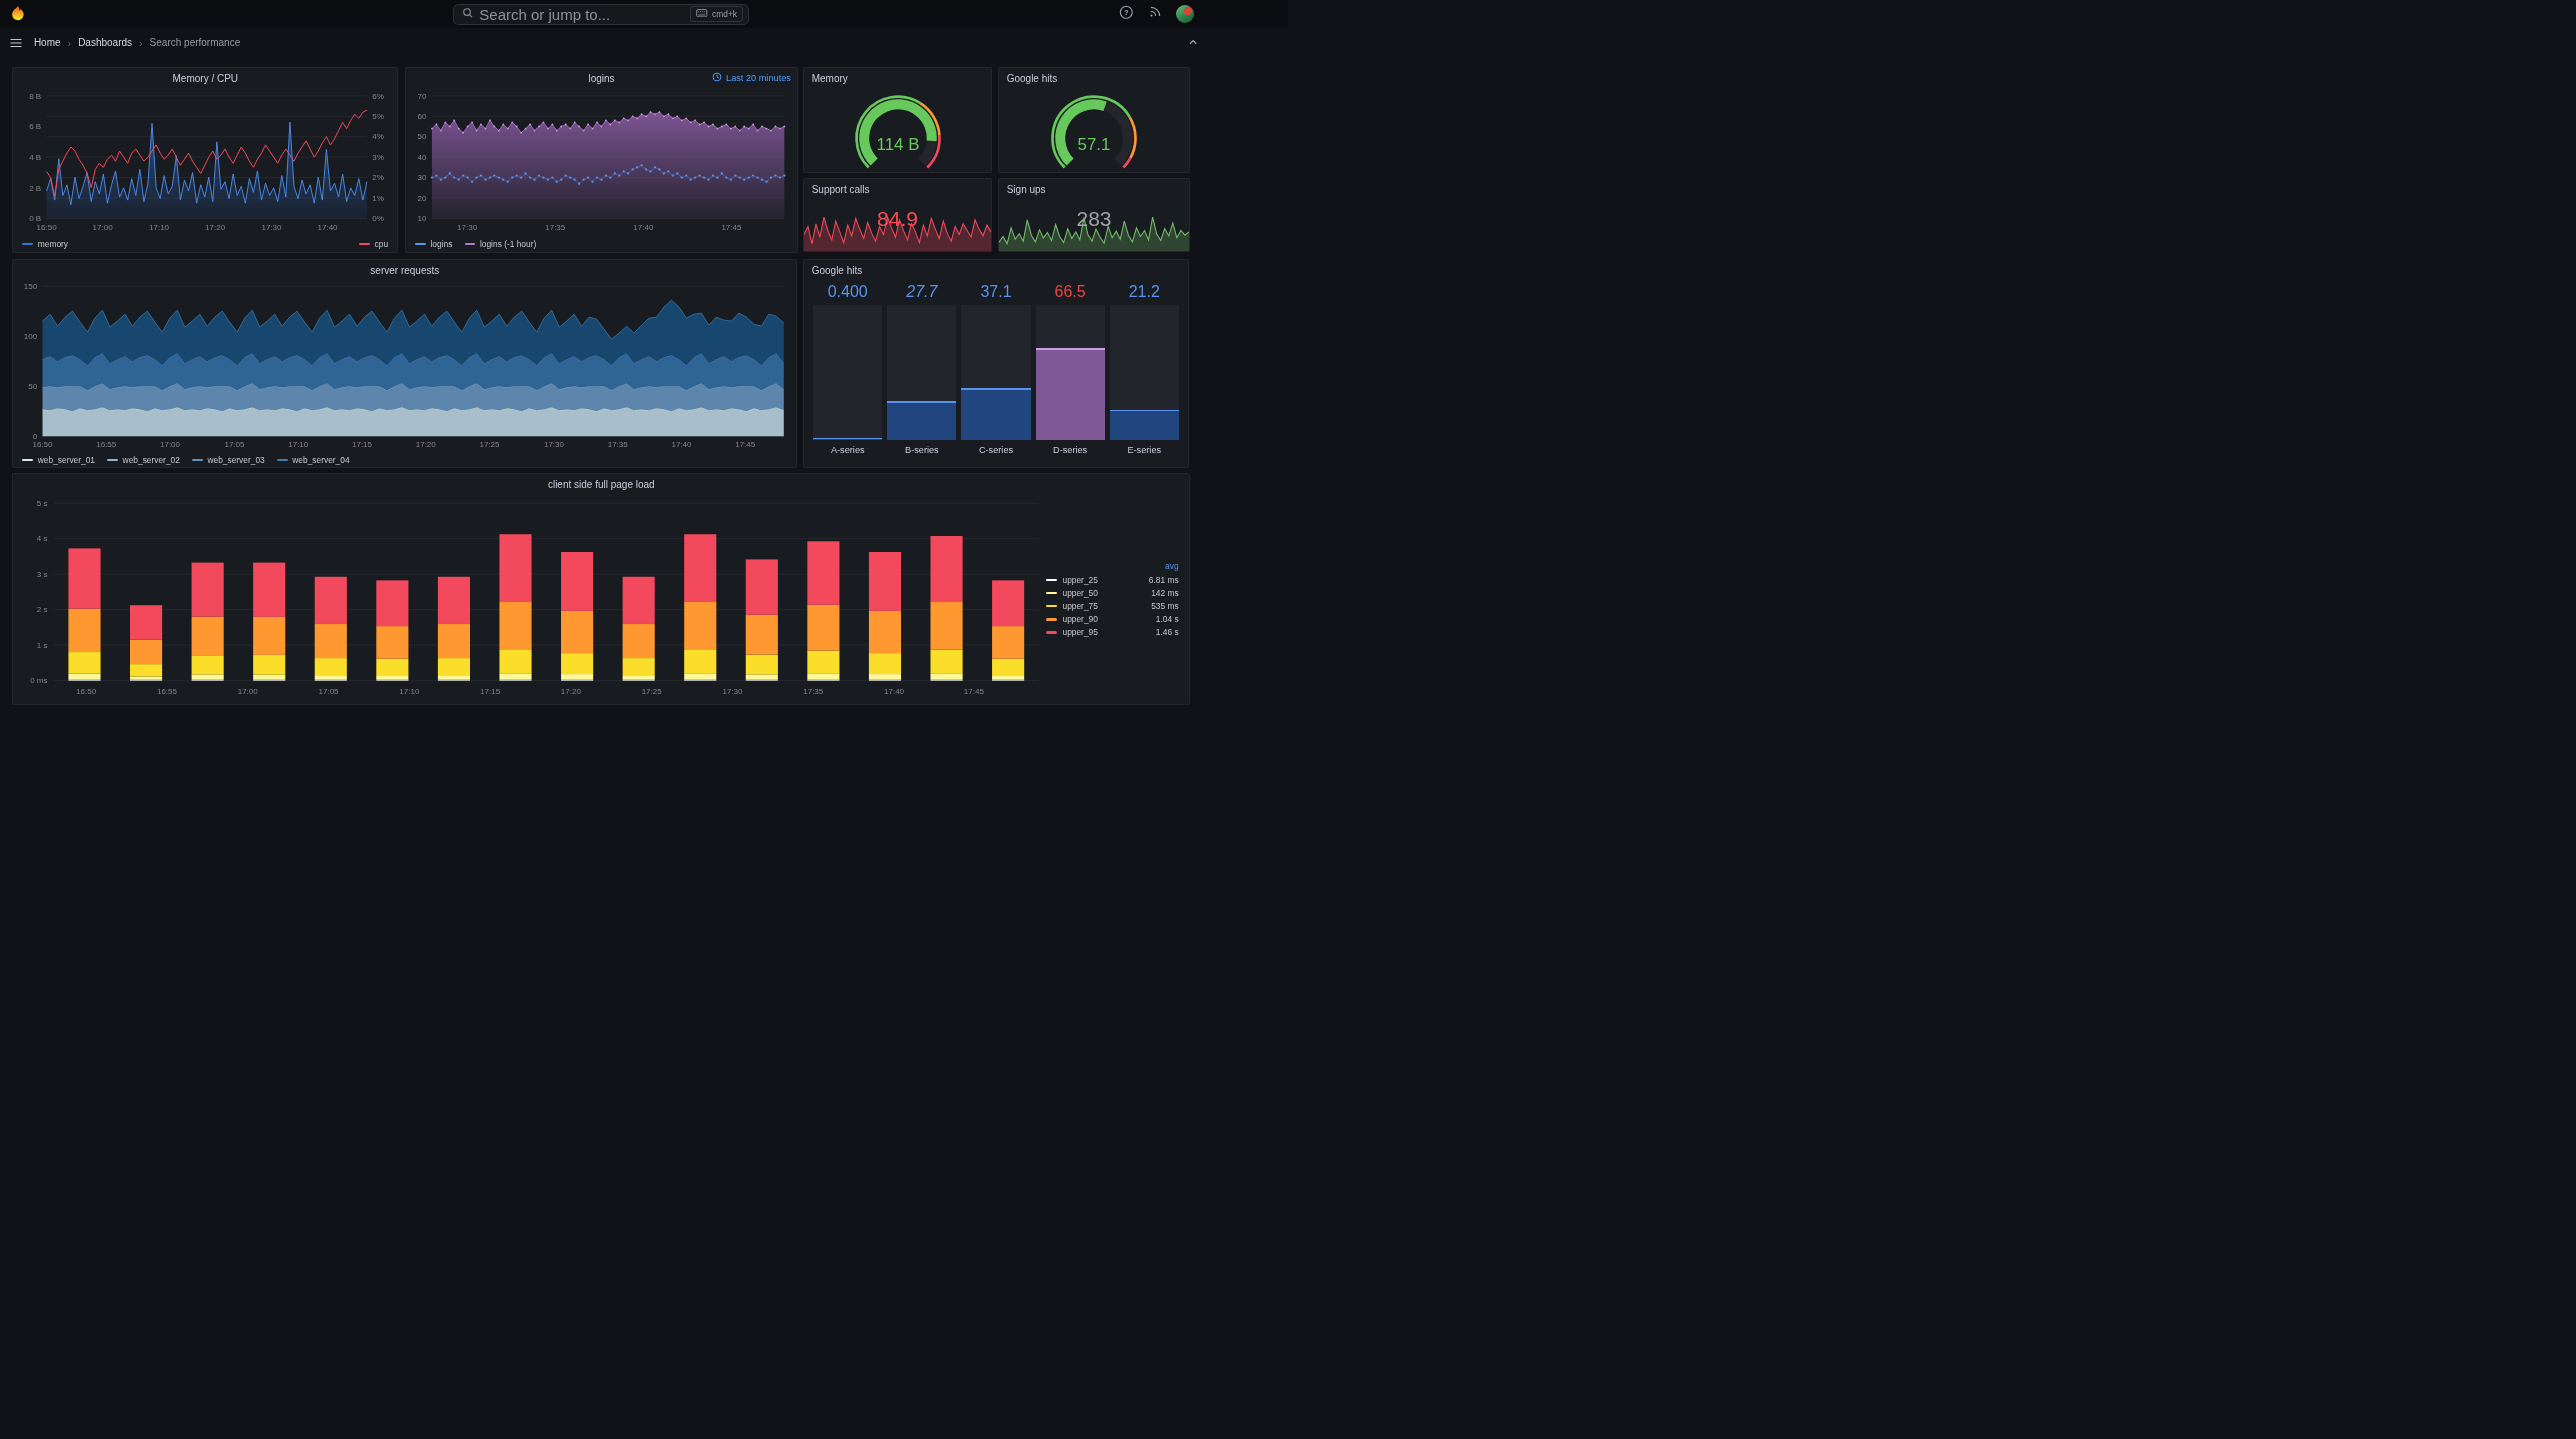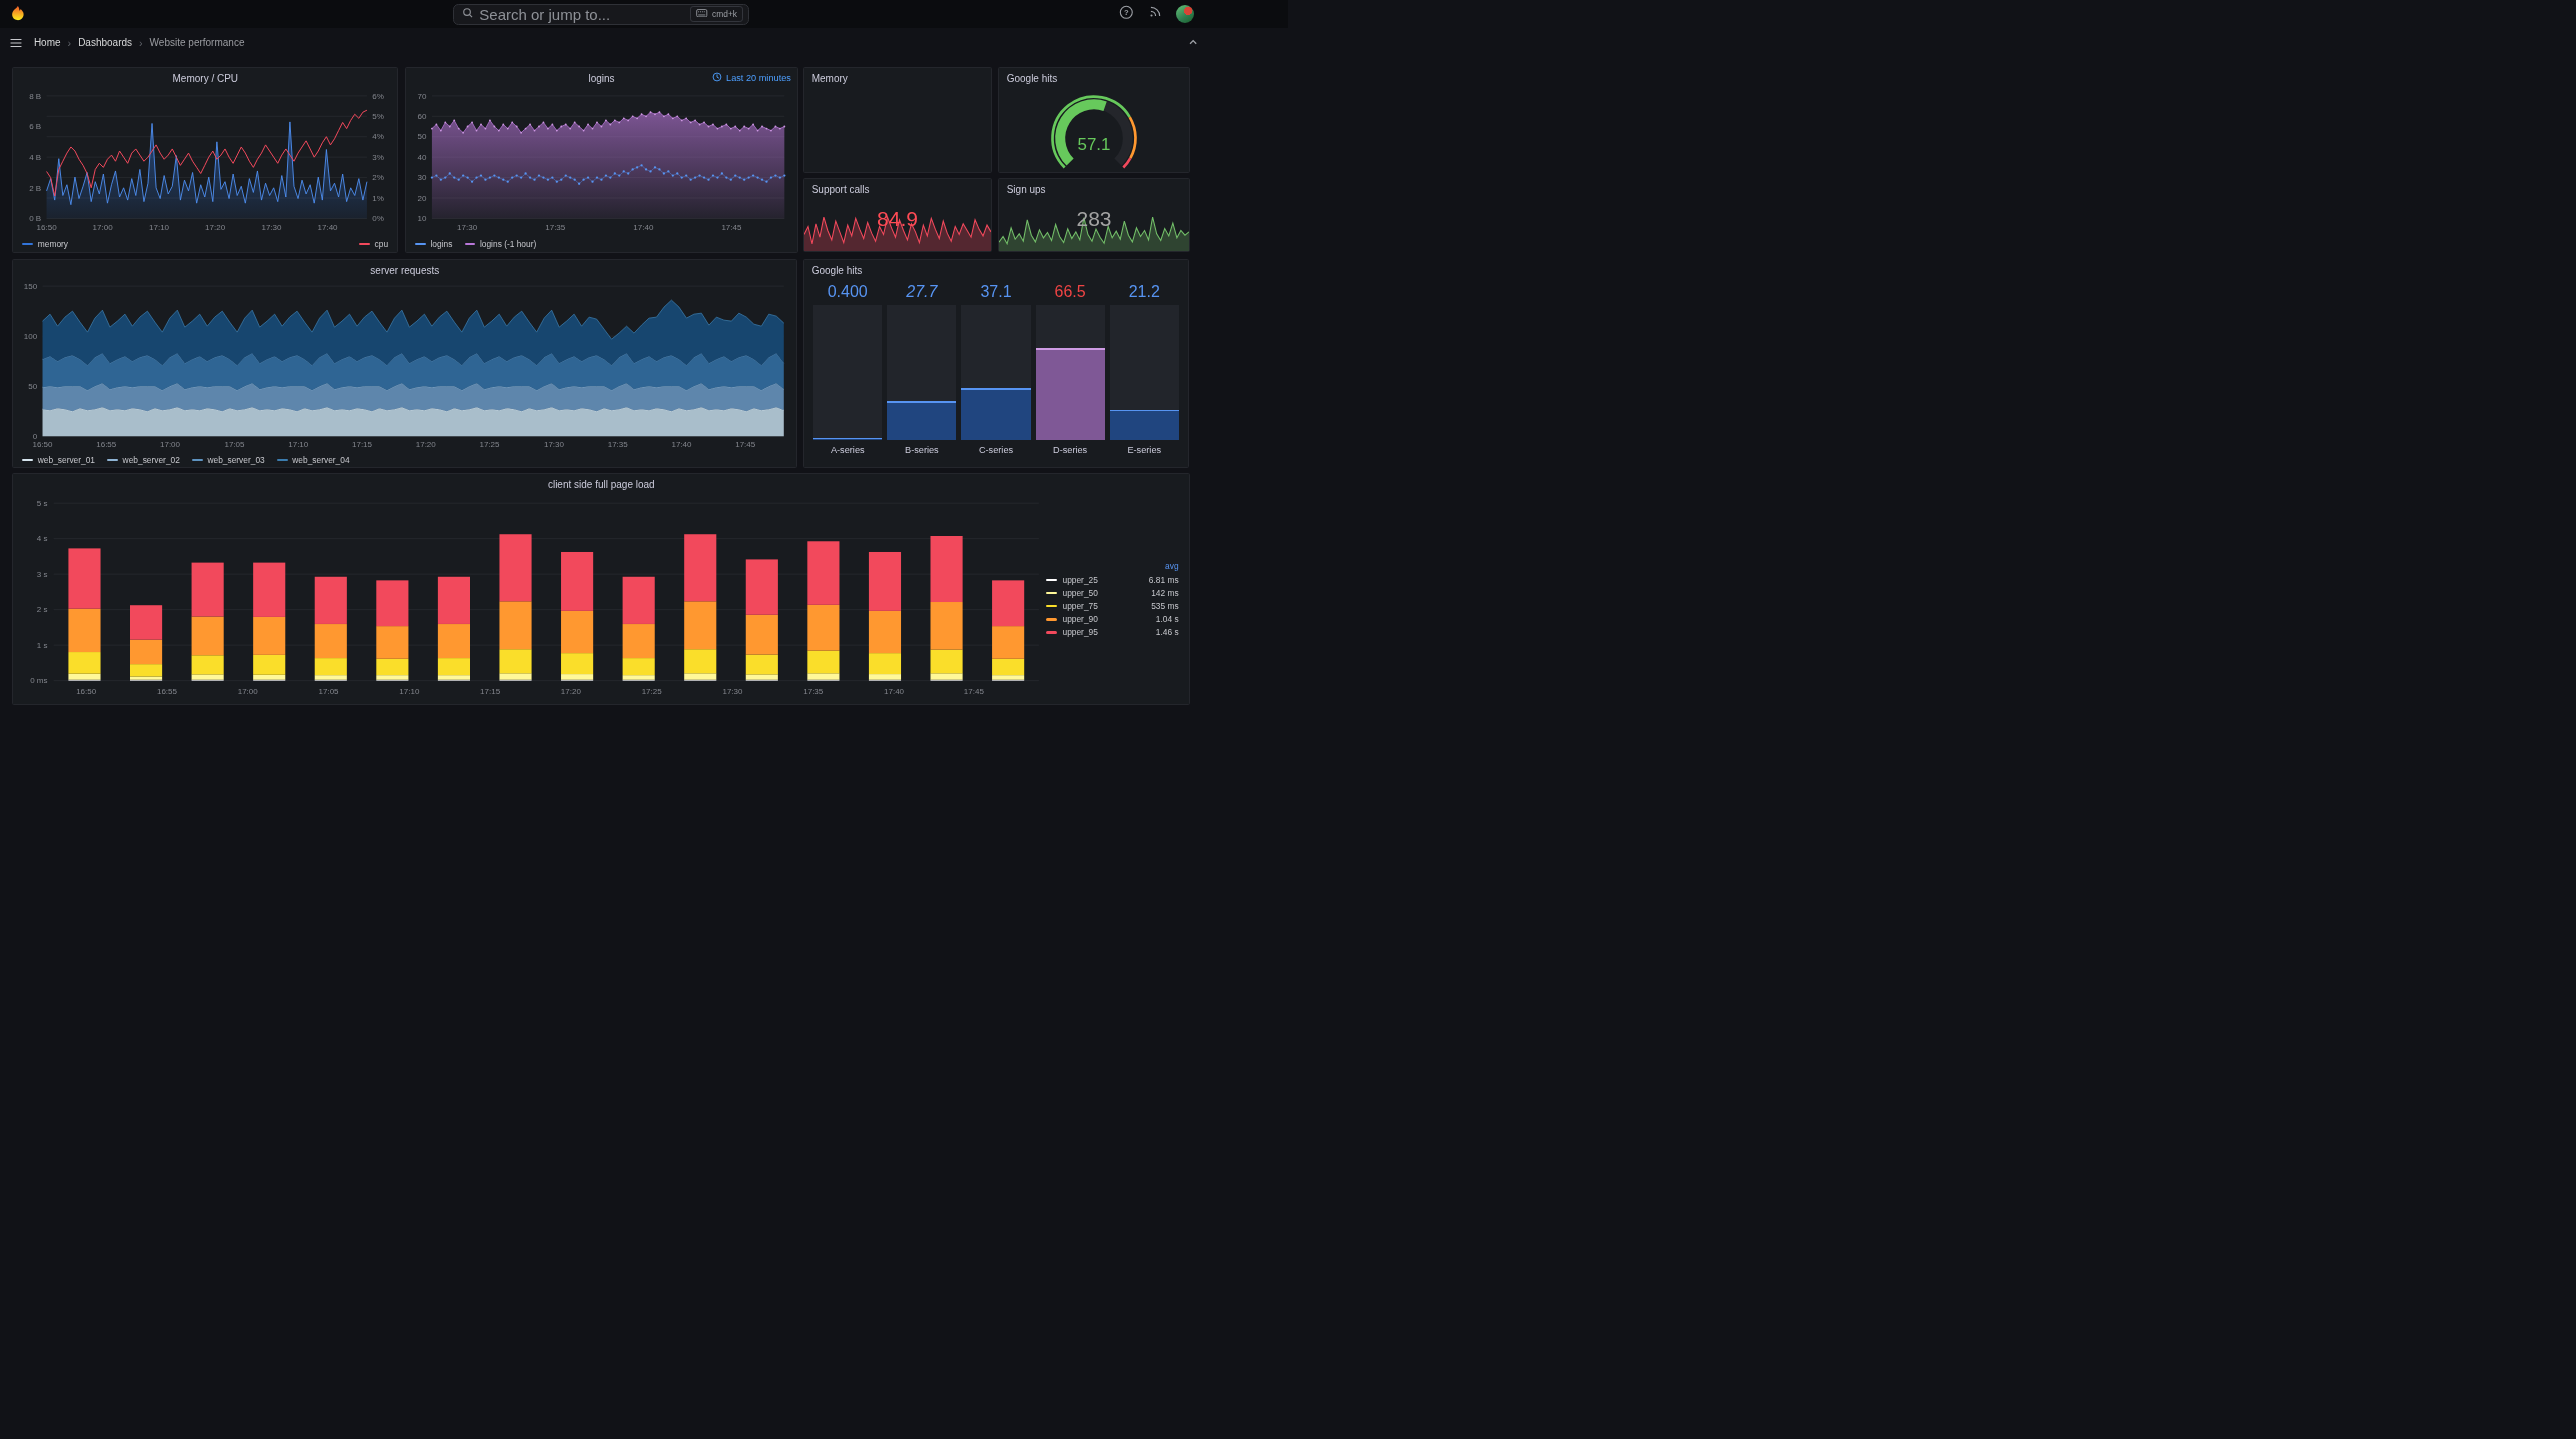--- a/index.html
+++ b/index.html
@@ -123,21 +123,21 @@
     <span style="display:flex;cursor:pointer">
       <svg width="14" height="14" viewBox="0 0 18 18" stroke="#c7c8cd" stroke-width="1.5">
           <path d="M2 4.5h14M2 9h14M2 13.5h14"></path>
         </svg>
     </span>
     <span class="crumb">
       <span class="lnk">Home</span>
       <span class="sep">›</span>
       <span class="lnk">Dashboards</span>
       <span class="sep">›</span>
-      <span class="cur">Website performance</span>
+      <span class="cur">Search performance</span>
     </span>
     <span class="crumb-up">
       <svg width="12.3" height="12.3" viewBox="0 0 16 16" fill="none" stroke="#9da0a6" stroke-width="1.8">
           <path d="M4 10l4-4 4 4"></path>
         </svg>
     </span>
   </div>
 </div>
 
 <div class="dashboard">
@@ -405,20 +405,30 @@
           <span class="sw" style="background: rgb(184, 119, 217);"></span>
           <span>logins (-1 hour)</span>
         </span>
       </div>
   </div>
 
   <div class="panel" style="left:803px;top:10px;width:189px;height:106px">
     <div class="panel-h left">
         <span class="pt">Memory</span>
       </div>
+    <div class="gauge-wrap">
+        <svg id="g1" width="146" height="83" viewBox="0 0 190 108">
+          <path d="M63.89 95.11A44 44 0 1 1 126.11 95.11" stroke="#24262b" stroke-width="13" fill="none"></path>
+          <path d="M63.89 95.11A44 44 0 1 1 138.86 67.45" stroke="#67C95C" stroke-width="13" fill="none"></path>
+          <path d="M56.82 102.18A54 54 0 0 1 123.93 18.41" stroke="#67C95C" stroke-width="3.5" fill="none"></path>
+          <path d="M123.93 18.41A54 54 0 0 1 148.89 60.61" stroke="#FF9830" stroke-width="3.5" fill="none"></path>
+          <path d="M148.89 60.61A54 54 0 0 1 133.18 102.18" stroke="#F2495C" stroke-width="3.5" fill="none"></path>
+          <text x="95" y="80" text-anchor="middle" font-size="22" fill="#67C95C" font-weight="500">114 B</text>
+        </svg>
+      </div>
   </div>
 
   <div class="panel" style="left:998px;top:10px;width:192px;height:106px">
     <div class="panel-h left">
         <span class="pt">Google hits</span>
       </div>
     <div class="gauge-wrap">
         <svg id="g2" width="146" height="83" viewBox="0 0 190 108">
           <path d="M63.89 95.11A44 44 0 1 1 126.11 95.11" stroke="#24262b" stroke-width="13" fill="none"></path>
           <path d="M63.89 95.11A44 44 0 0 1 109.45 22.44" stroke="#67C95C" stroke-width="13" fill="none"></path>

